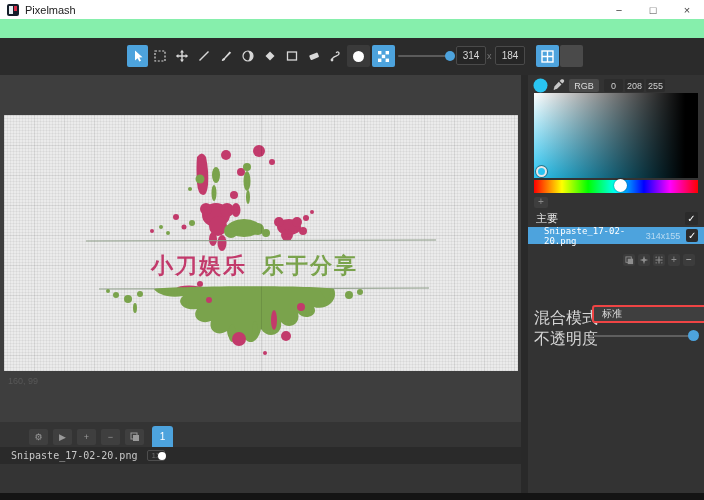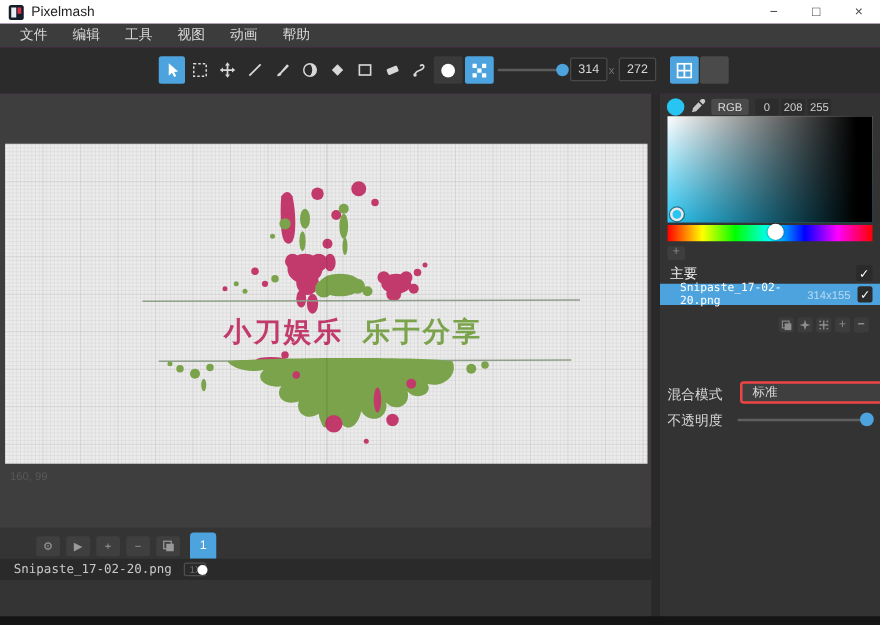--- a/index.html
+++ b/index.html
@@ -1,17 +1,17 @@
 <!DOCTYPE html>
 <html><head>
 <meta charset="utf-8">
 <style>
   html,body{margin:0;padding:0;background:#111;}
   *{box-sizing:border-box;font-family:"Liberation Sans",sans-serif;}
-  .app{position:relative;width:704px;height:500px;background:#701a75;overflow:hidden;outline:1px solid #000;}
+  .app{position:relative;width:704px;height:500px;background:#86efac;overflow:hidden;outline:1px solid #000;}
 
   
   .titlebar{position:absolute;left:0;top:0;width:704px;height:19px;background:#ffffff;display:flex;align-items:center;}
   .appicon{width:12px;height:12px;margin:0 6px 0 7px;background:#141e2a;border-radius:2px;position:relative;}
   .appicon::before{content:"";position:absolute;left:2px;top:2px;width:4px;height:8px;background:#e8eef2;}
   .appicon::after{content:"";position:absolute;right:2px;top:2px;width:3px;height:5px;background:#d8304a;}
   .title-text{font-size:11px;color:#222;}
   .win-controls{margin-left:auto;display:flex;height:100%;}
   .win-btn{width:34px;height:19px;display:flex;align-items:center;justify-content:center;font-size:11px;color:#444;}
 
@@ -33,21 +33,21 @@
   .size-sep{position:absolute;top:13px;left:487px;color:#777;font-size:9px;}
 
   
   .viewport{position:absolute;left:0;top:75px;width:521px;height:425px;background:#3e3e3e;}
   .canvas{position:absolute;left:4px;top:40px;width:514px;height:256px;background-color:#ebebeb;
     background-image:
       linear-gradient(rgba(0,0,0,.05) 1px, transparent 1px),
       linear-gradient(90deg, rgba(0,0,0,.05) 1px, transparent 1px),
       linear-gradient(rgba(0,0,0,.045) 1px, transparent 1px),
       linear-gradient(90deg, rgba(0,0,0,.045) 1px, transparent 1px);
-    background-size:30px 30px,30px 30px,3px 3px,3px 3px;padding-left:28px;}
+    background-size:30px 30px,30px 30px,3px 3px,3px 3px;}
   .canvas .vguide{position:absolute;left:50%;top:0;width:1px;height:100%;background:rgba(0,0,0,.10);}
   .coords{position:absolute;left:8px;top:301px;font-size:9px;color:#585858;}
 
   
   .timeline{position:absolute;left:0;top:347px;width:521px;height:78px;background:#343434;}
   .tl-btn{position:absolute;top:7px;width:19px;height:16px;border-radius:2px;background:#3f3f3f;color:#9a9a9a;font-size:9px;display:flex;align-items:center;justify-content:center;}
   .frame-tab{position:absolute;left:121px;top:4px;width:21px;height:21px;border-radius:3px 3px 0 0;background:#4da3dd;color:#fff;font-size:10px;display:flex;align-items:center;justify-content:center;}
   .track-row{position:absolute;left:0;top:25px;width:521px;height:17px;background:#2a2a2a;display:flex;align-items:center;}
   .track-name{font-size:10px;color:#c8c8c8;font-family:"DejaVu Sans Mono",monospace;margin-left:11px;}
   .speed-box{margin-left:10px;width:18px;height:11px;border:1px solid #4e4e4e;border-radius:2px;color:#6d6d6d;font-size:8px;display:flex;align-items:center;justify-content:center;}
@@ -81,21 +81,21 @@
   .layer-btns{position:absolute;left:0;top:179px;width:176px;height:13px;}
   .lb{position:absolute;top:0;width:12px;height:12px;border-radius:2px;background:#3c3c3c;display:flex;align-items:center;justify-content:center;color:#8e8e8e;font-size:10px;line-height:10px;}
 
   .fx-row{position:absolute;left:0;top:207px;width:176px;height:15px;}
   .fx-tab{position:absolute;left:62px;top:0;display:flex;align-items:center;color:#f2f2f2;font-size:10px;font-weight:bold;}
   .fx-sq{position:absolute;left:82px;top:1px;width:13px;height:12px;border-radius:2px;background:#555;overflow:hidden;}
   .fx-sq::after{content:"";position:absolute;left:2px;top:2px;width:9px;height:8px;background:linear-gradient(135deg,#bdbdbd 50%,#4a4a4a 50%);}
   .fx-dots{position:absolute;left:99px;top:1px;width:15px;height:12px;border:1px solid #4c4c4c;border-radius:2px;color:#7a7a7a;font-size:8px;display:flex;align-items:center;justify-content:center;letter-spacing:1px;}
 
   .blend-row{position:absolute;left:0;top:230px;width:176px;height:18px;}
-  .label-sm{font-size:11px;color:#d6d6d6;}
+  .label-sm{font-size:16px;color:#d6d6d6;}
   .blend-label{position:absolute;left:6px;top:3px;}
   .dropdown{position:absolute;left:64px;top:0;width:129px;height:18px;background:#3f3f3f;border:2px solid #ef4444;border-radius:3px;display:flex;align-items:center;}
   .dropdown .val{font-size:10px;color:#ddd;margin-left:8px;}
   .dropdown .caret{margin-left:auto;margin-right:7px;font-size:7px;color:#eee;}
   .opacity-row{position:absolute;left:0;top:253px;width:176px;height:14px;}
   .opacity-label{position:absolute;left:6px;top:1px;text-align:right;}
   .op-slider{position:absolute;left:62px;top:7px;width:104px;height:2px;background:#5f5f5f;border-radius:1px;}
   .op-slider .handle{position:absolute;right:-5px;top:-5px;width:11px;height:11px;border-radius:50%;background:#4da3dd;}
   .add-effect{position:absolute;left:52px;top:283px;width:72px;height:20px;background:#414141;border-radius:3px;color:#dcdcdc;font-size:10px;display:flex;align-items:center;justify-content:center;}
 
@@ -109,28 +109,20 @@
   <div class="titlebar">
     <div class="appicon"></div>
     <div class="title-text">Pixelmash</div>
     <div class="win-controls">
       <div class="win-btn">−</div>
       <div class="win-btn">□</div>
       <div class="win-btn">×</div>
     </div>
   </div>
 
-  <div class="menubar">
-    <div class="menu-item">文件</div>
-    <div class="menu-item">编辑</div>
-    <div class="menu-item">工具</div>
-    <div class="menu-item">视图</div>
-    <div class="menu-item">动画</div>
-    <div class="menu-item">帮助</div>
-  </div>
 
   <div class="toolbar">
     <div class="tools">
       <div class="tool-btn sel">
         <span>
             <svg width="14" height="14" viewBox="0 0 14 14">
               <path d="M4 1.5 L4 11.5 L6.6 9.2 L8.3 12.6 L10 11.7 L8.3 8.5 L11.5 8.2 Z" fill="#fff"></path>
             </svg>
           </span>
       </div>
@@ -214,21 +206,21 @@
             <rect x="8.6" y="8.6" width="3.4" height="3.4" fill="#fff"></rect>
           </svg>
         </span>
     </div>
 
     <div class="tb-slider">
       <div class="handle"></div>
     </div>
     <div class="num-field" style="left:456px">314</div>
     <div class="size-sep">x</div>
-    <div class="num-field" style="left:495px">272</div>
+    <div class="num-field" style="left:495px">184</div>
 
     <div class="opt-btn sel" style="left:536px">
       <span>
           <svg width="13" height="13" viewBox="0 0 13 13">
             <rect x="1" y="1" width="11" height="11" fill="none" stroke="#fff" stroke-width="1.4"></rect>
             <path d="M6.5 1 V12 M1 6.5 H12" stroke="#fff" stroke-width="1.4"></path>
           </svg>
         </span>
     </div>
     <div class="opt-btn" style="left:560px;background:#4a4a4a"></div>

